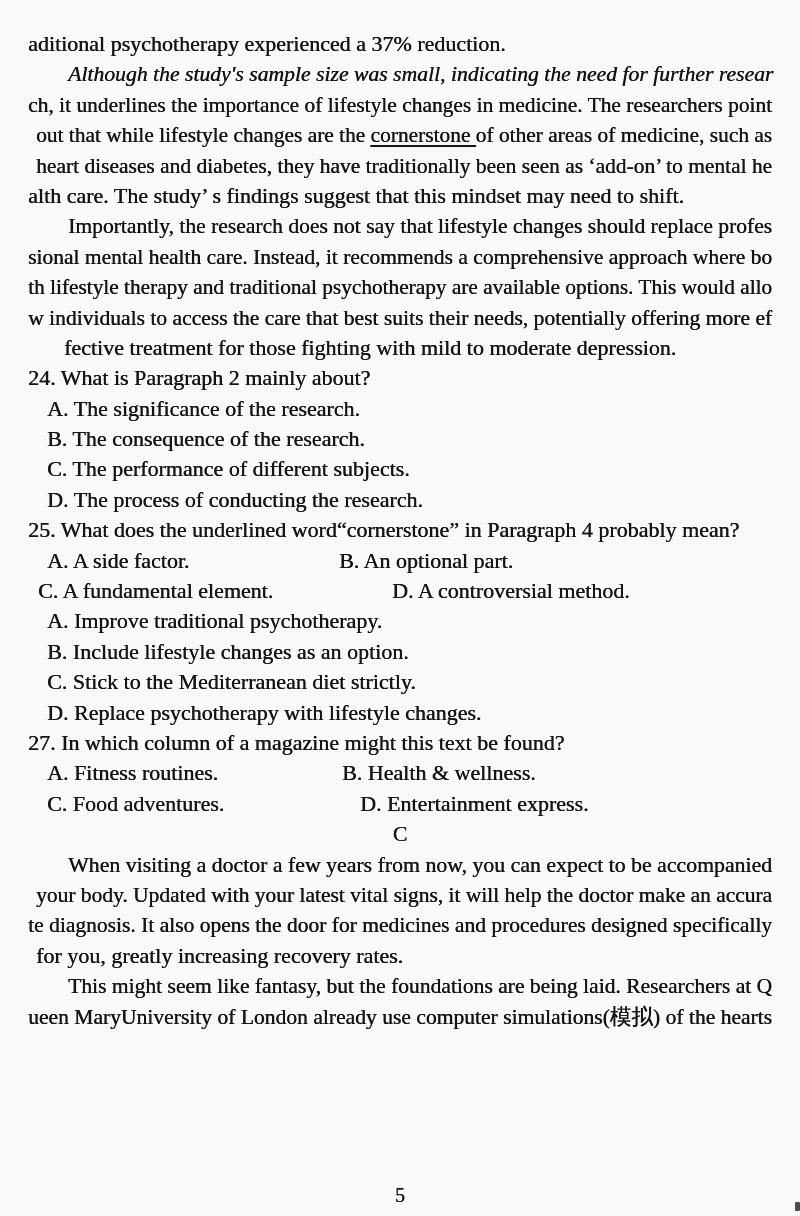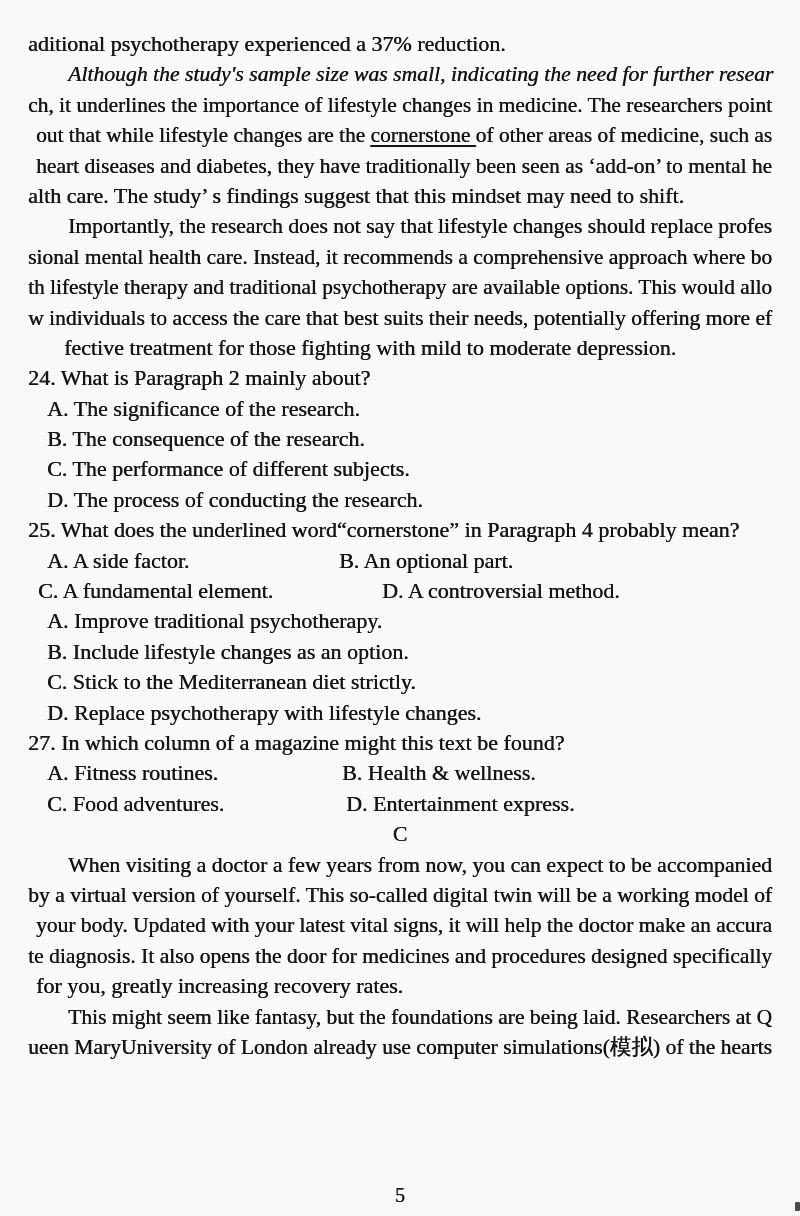--- a/index.html
+++ b/index.html
@@ -57,38 +57,37 @@
       <div class="line" style="padding-left: 19px;"><span class="fit"><span>B. The consequence of the research.</span></span></div>
       <div class="line" style="padding-left: 19px;"><span class="fit"><span>C. The performance of different subjects.</span></span></div>
       <div class="line" style="padding-left: 19px;"><span class="fit"><span>D. The process of conducting the research.</span></span></div>
       <div class="line" style="padding-left: 0px;"><span class="fit"><span>25. What does the underlined word“cornerstone” in Paragraph 4 probably mean?</span></span></div>
       <div class="line" style="padding-left: 0px;">
         <span class="col" style="left: 19px;">A. A side factor.</span>
         <span class="col" style="left: 311px;">B. An optional part.</span>
       </div>
       <div class="line" style="padding-left: 0px;">
         <span class="col" style="left: 10px;">C. A fundamental element.</span>
-        <span class="col" style="left: 354px;">D. A controversial method.</span>
+        <span class="col" style="left: 364px;">D. A controversial method.</span>
       </div>
       <div class="line" style="padding-left: 19px;"><span class="fit"><span>A. Improve traditional psychotherapy.</span></span></div>
       <div class="line" style="padding-left: 19px;"><span class="fit"><span>B. Include lifestyle changes as an option.</span></span></div>
       <div class="line" style="padding-left: 19px;"><span class="fit"><span>C. Stick to the Mediterranean diet strictly.</span></span></div>
       <div class="line" style="padding-left: 19px;"><span class="fit"><span>D. Replace psychotherapy with lifestyle changes.</span></span></div>
       <div class="line" style="padding-left: 0px;"><span class="fit"><span>27. In which column of a magazine might this text be found?</span></span></div>
       <div class="line" style="padding-left: 0px;">
         <span class="col" style="left: 19px;">A. Fitness routines.</span>
         <span class="col" style="left: 314px;">B. Health &amp; wellness.</span>
       </div>
       <div class="line" style="padding-left: 0px;">
         <span class="col" style="left: 19px;">C. Food adventures.</span>
-        <span class="col" style="left: 318px;">D. Entertainment express.</span>
+        <span class="col" style="left: 332px;">D. Entertainment express.</span>
       </div>
       <div class="line center" style="padding-left: 0px;"><span class="fit"><span>C</span></span></div>
       <div class="line" style="padding-left: 40px;"><span class="fit" style="transform: scaleX(0.991178);"><span>When visiting a doctor a few years from now, you can expect to be accompanied</span></span></div>
-      <div class="line" style="padding-left: 0px;"><span class="fit" style="transform: scaleX(0.982543);"><span>by a virtual version of yourself. This so-called digital twin will be a working model of</span></span></div>
       <div class="line" style="padding-left: 8px; text-align: center;"><span class="fit" style="transform: scaleX(0.975703);"><span>your body. Updated with your latest vital signs, it will help the doctor make an accura</span></span></div>
       <div class="line" style="padding-left: 0px;"><span class="fit" style="transform: scaleX(0.978143);"><span>te diagnosis. It also opens the door for medicines and procedures designed specifically</span></span></div>
       <div class="line" style="padding-left: 8px;"><span class="fit"><span>for you, greatly increasing recovery rates.</span></span></div>
       <div class="line" style="padding-left: 40px;"><span class="fit" style="transform: scaleX(0.979308);"><span>This might seem like fantasy, but the foundations are being laid. Researchers at Q</span></span></div>
       <div class="line" style="padding-left: 0px;"><span class="fit" style="transform: scaleX(0.9805);"><span>ueen MaryUniversity of London already use computer simulations(模拟) of the hearts</span></span></div>
     </div>
   <div class="page-number">5</div>
   <div class="scan-artifact"></div>
 </div>
 

